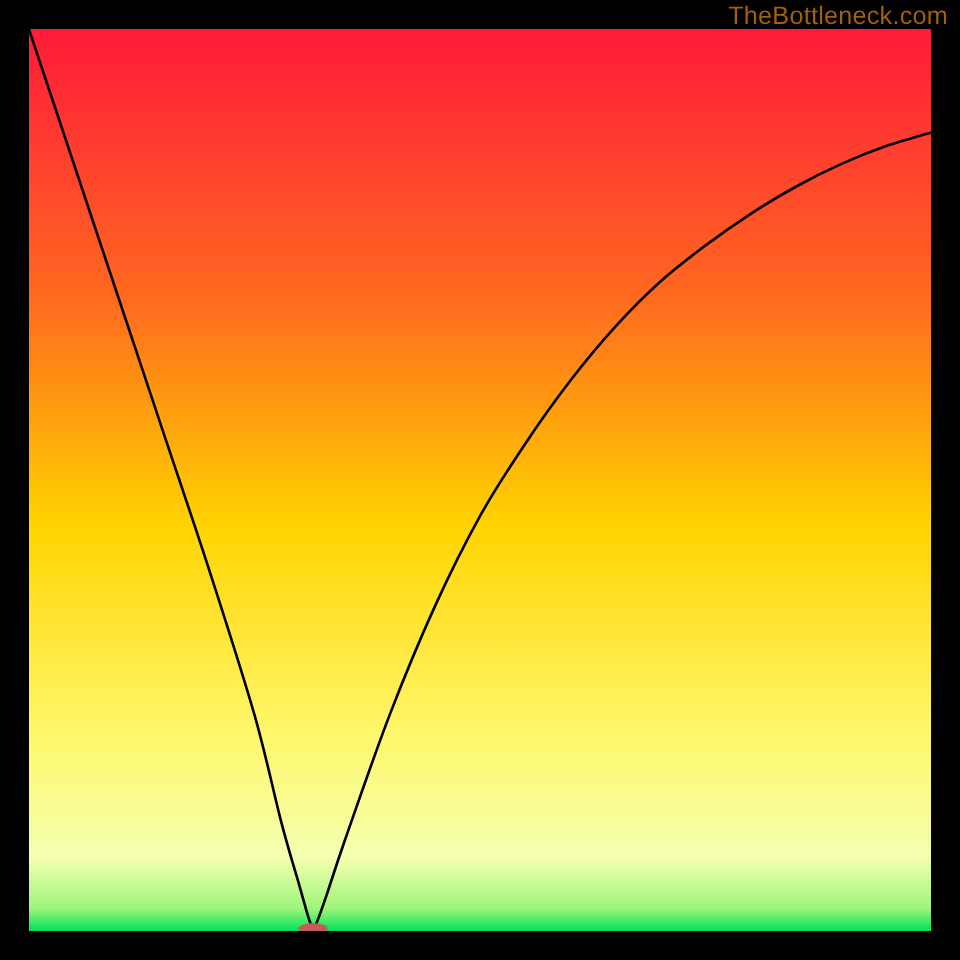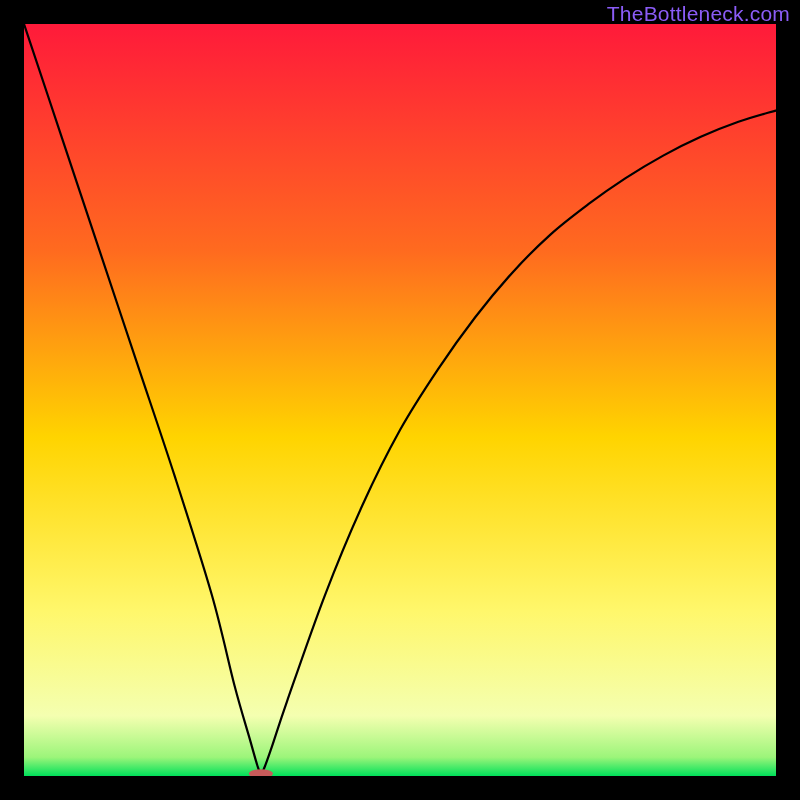--- a/index.html
+++ b/index.html
@@ -24,21 +24,21 @@
     top: 24px;
     left: 24px;
     width: 752px;
     height: 752px;
     overflow: hidden;
   }
   .watermark {
     position: absolute;
     top: 2px;
     right: 10px;
-    color: #8b5cf6;
+    color: #a16207;
     font-size: 21px;
     font-weight: 500;
     letter-spacing: 0.2px;
     user-select: none;
   }
   svg {
     display: block;
   }
 </style>
 </head>

